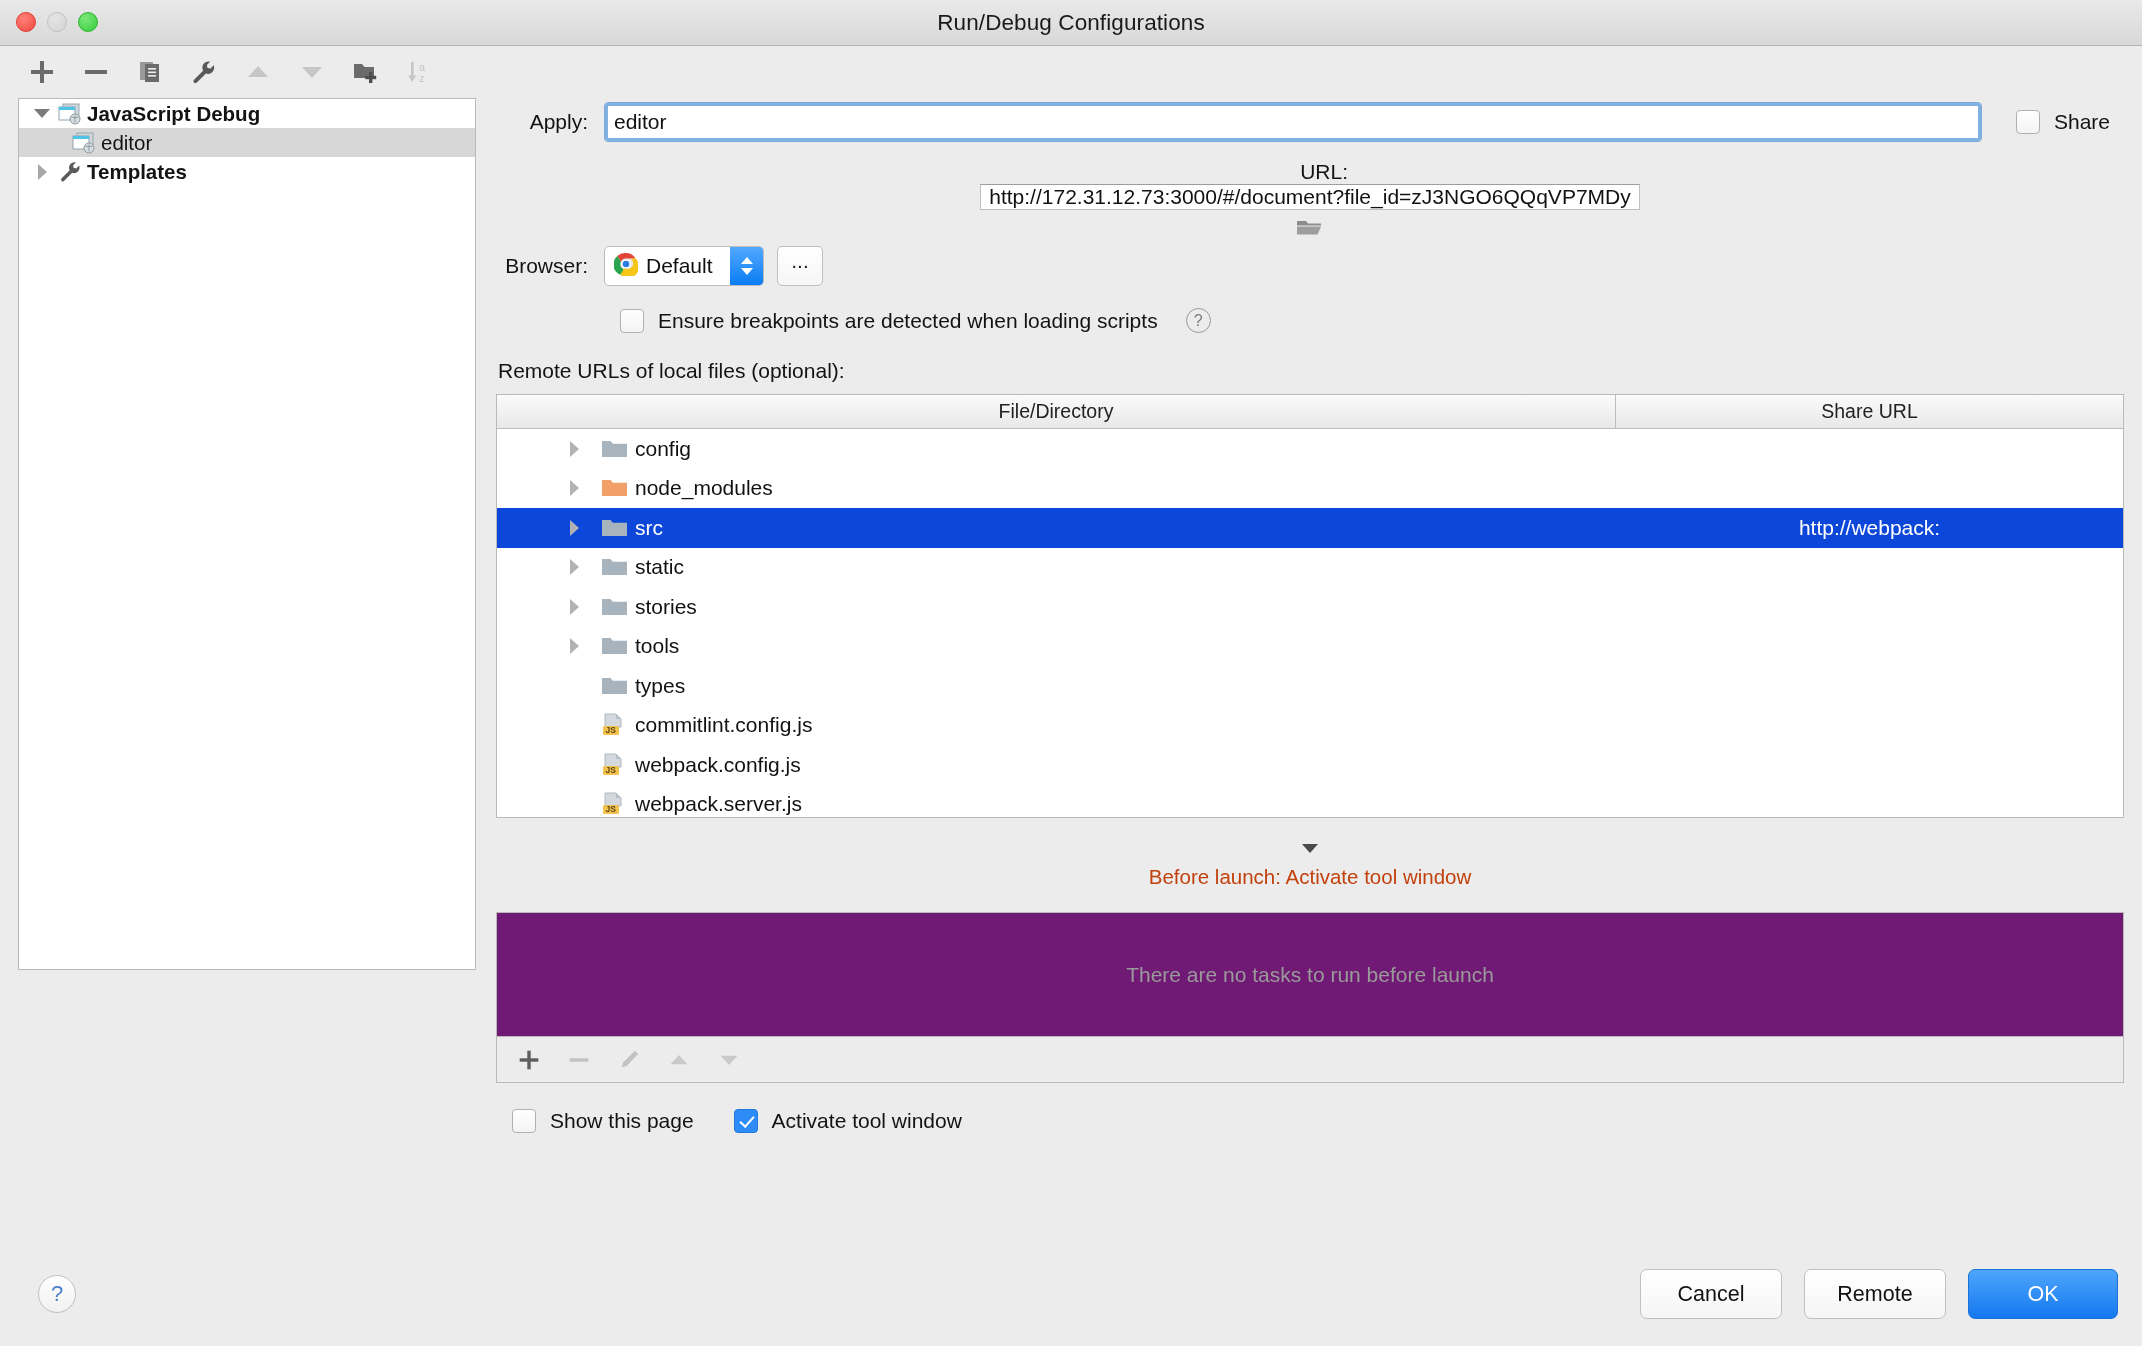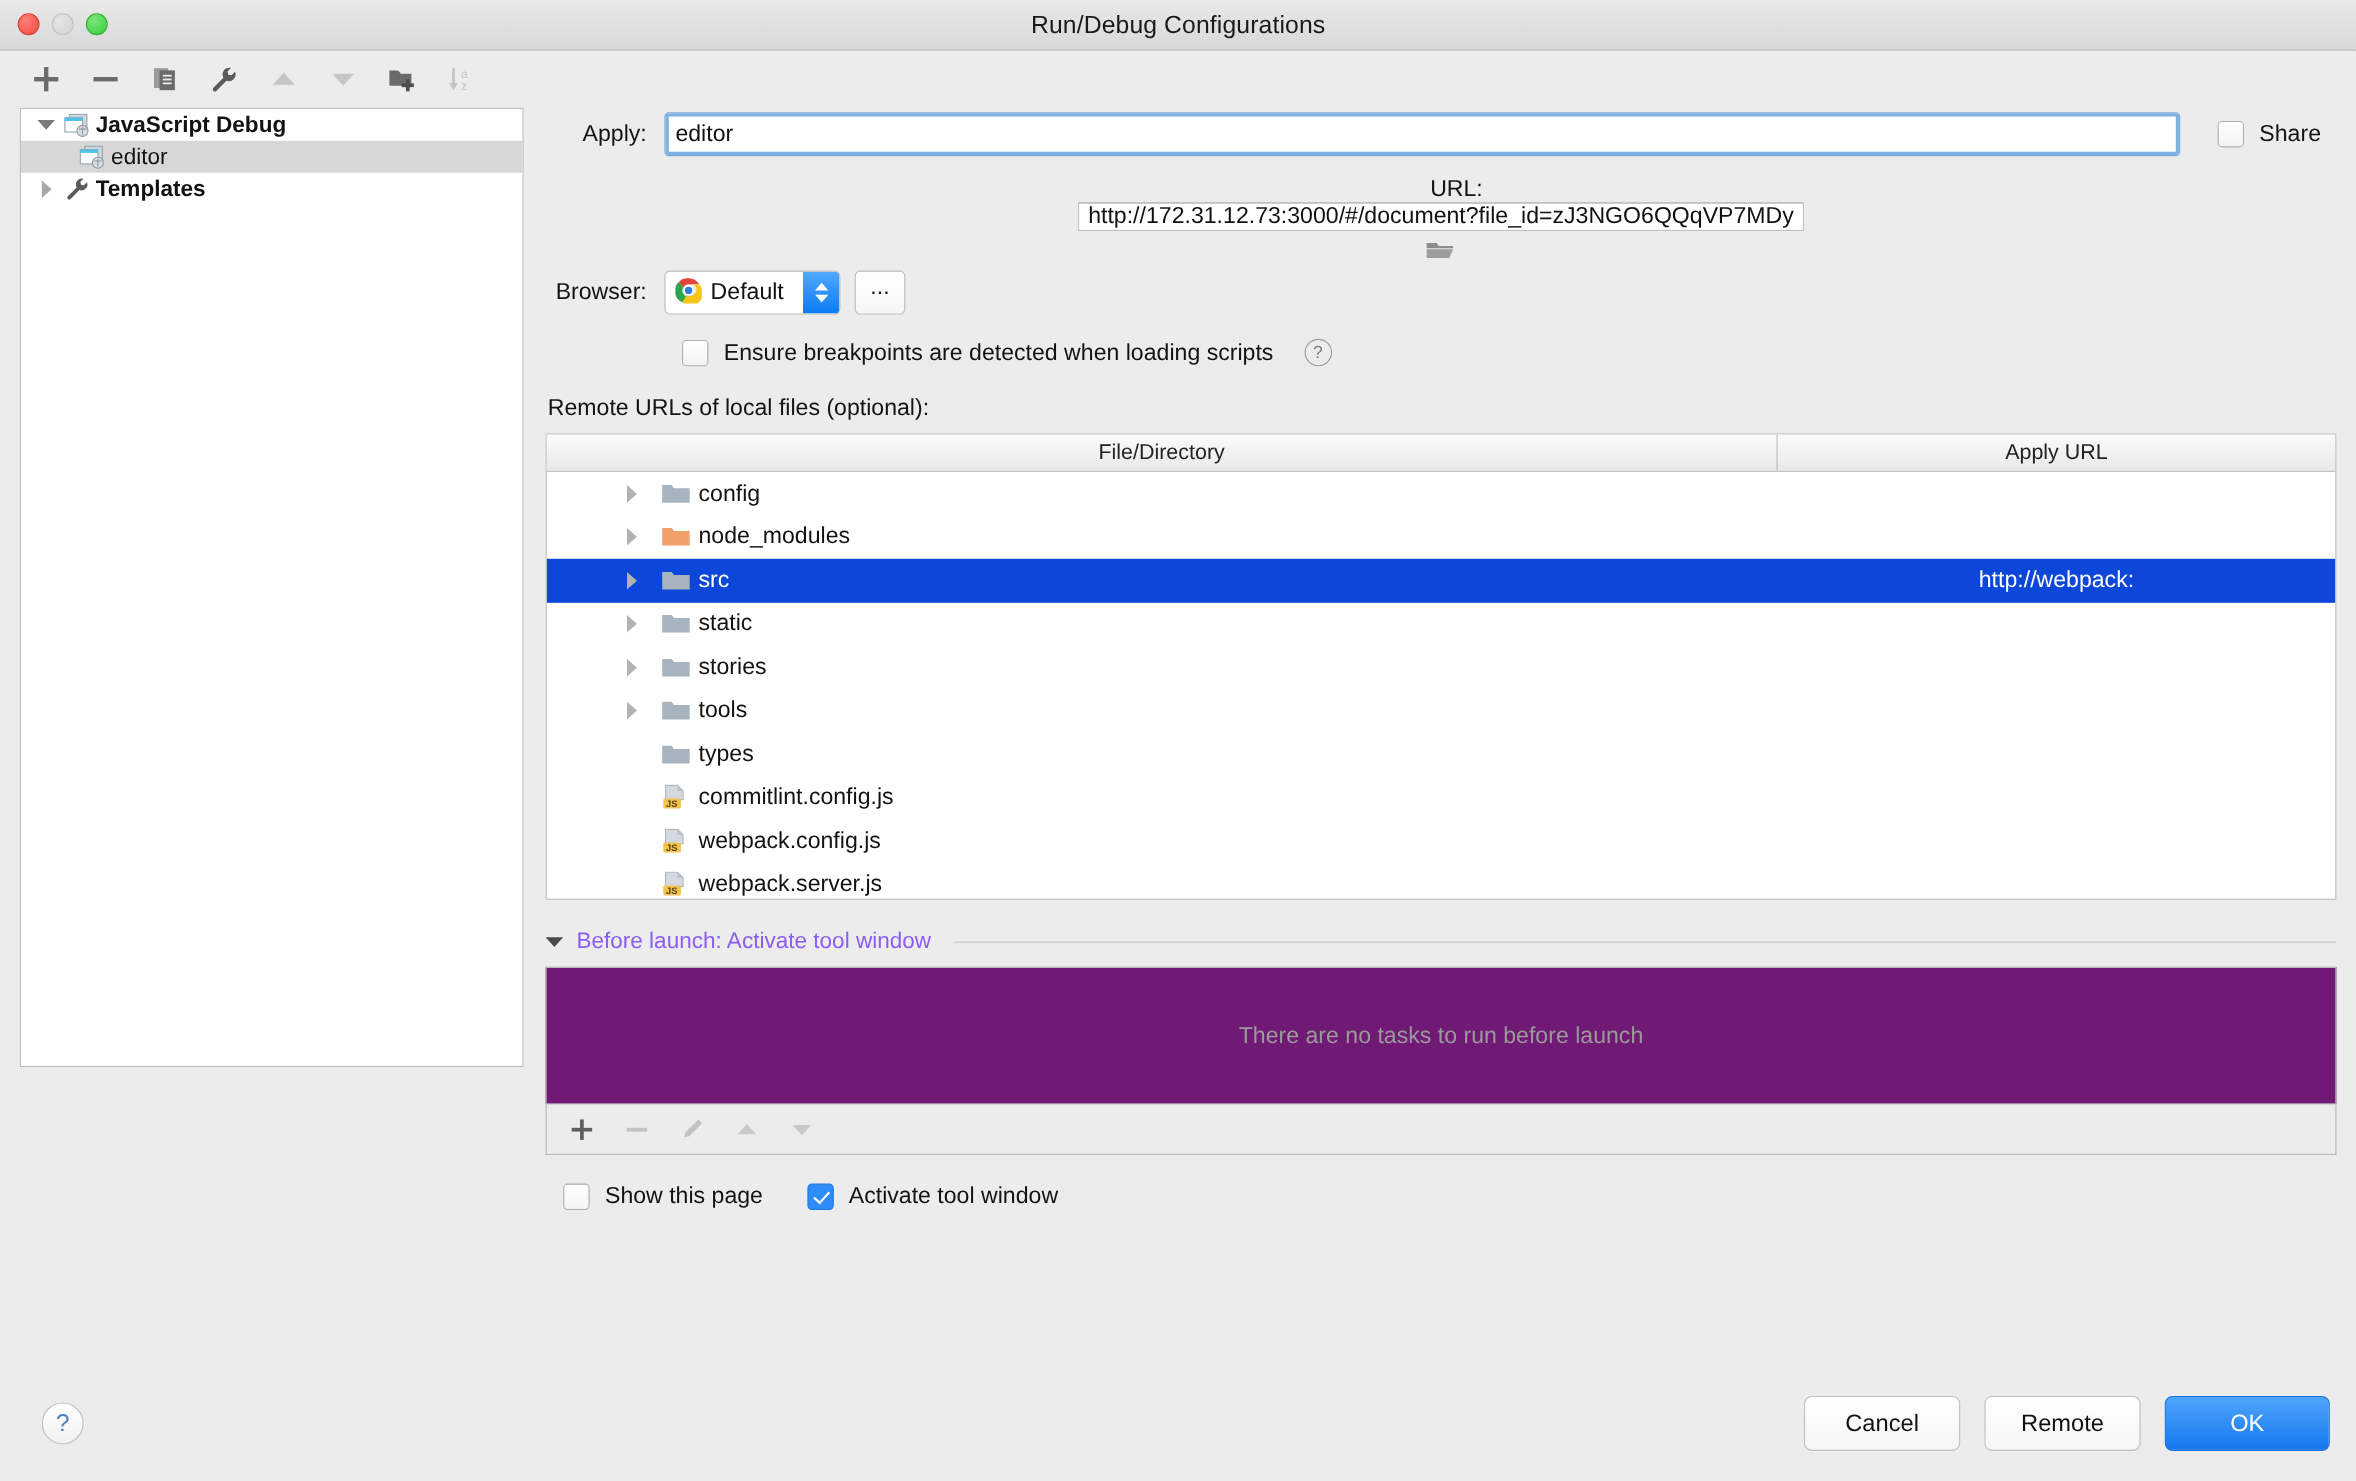--- a/index.html
+++ b/index.html
@@ -239,21 +239,21 @@
     border-top: 8px solid transparent;
     border-bottom: 8px solid transparent;
     border-left: 9px solid #b2b2b2;
   }
   .ficon { width: 42px; flex: none; display: flex; align-items: center; justify-content: center; }
 
   
   .bl-header {
     margin-top: 26px;
     display: flex; align-items: center; gap: 12px;
-    font-size: 20.5px; color: #8b5cf6;
+    font-size: 20.5px; color: #c2410c; flex-direction: column;
   }
   .bl-header .caret-down {
     width: 0; height: 0;
     border-left: 8px solid transparent;
     border-right: 8px solid transparent;
     border-top: 9px solid #4a4a4a;
   }
   .bl-header .rule { flex: 1; height: 1px; background: #c4c4c4; margin-left: 8px; }
   .bl-box {
     margin-top: 11px;
@@ -473,21 +473,21 @@
       <div class="cb"></div>
       <div class="cb-text">Ensure breakpoints are detected when loading scripts</div>
       <div class="help-circle">?</div>
     </div>
 
     <div class="section-label">Remote URLs of local files (optional):</div>
 
     <div class="table">
       <div class="thead">
         <div class="th first">File/Directory</div>
-        <div class="th second">Apply URL</div>
+        <div class="th second">Share URL</div>
       </div>
 
       <div class="trow">
         <div class="tcell-name">
           <div class="tpad"></div>
           <div class="arrow-cell">
               <div class="caret-right"></div>
             </div>
           <div class="ficon">
             <svg width="27" height="22" viewBox="0 0 27 22">

